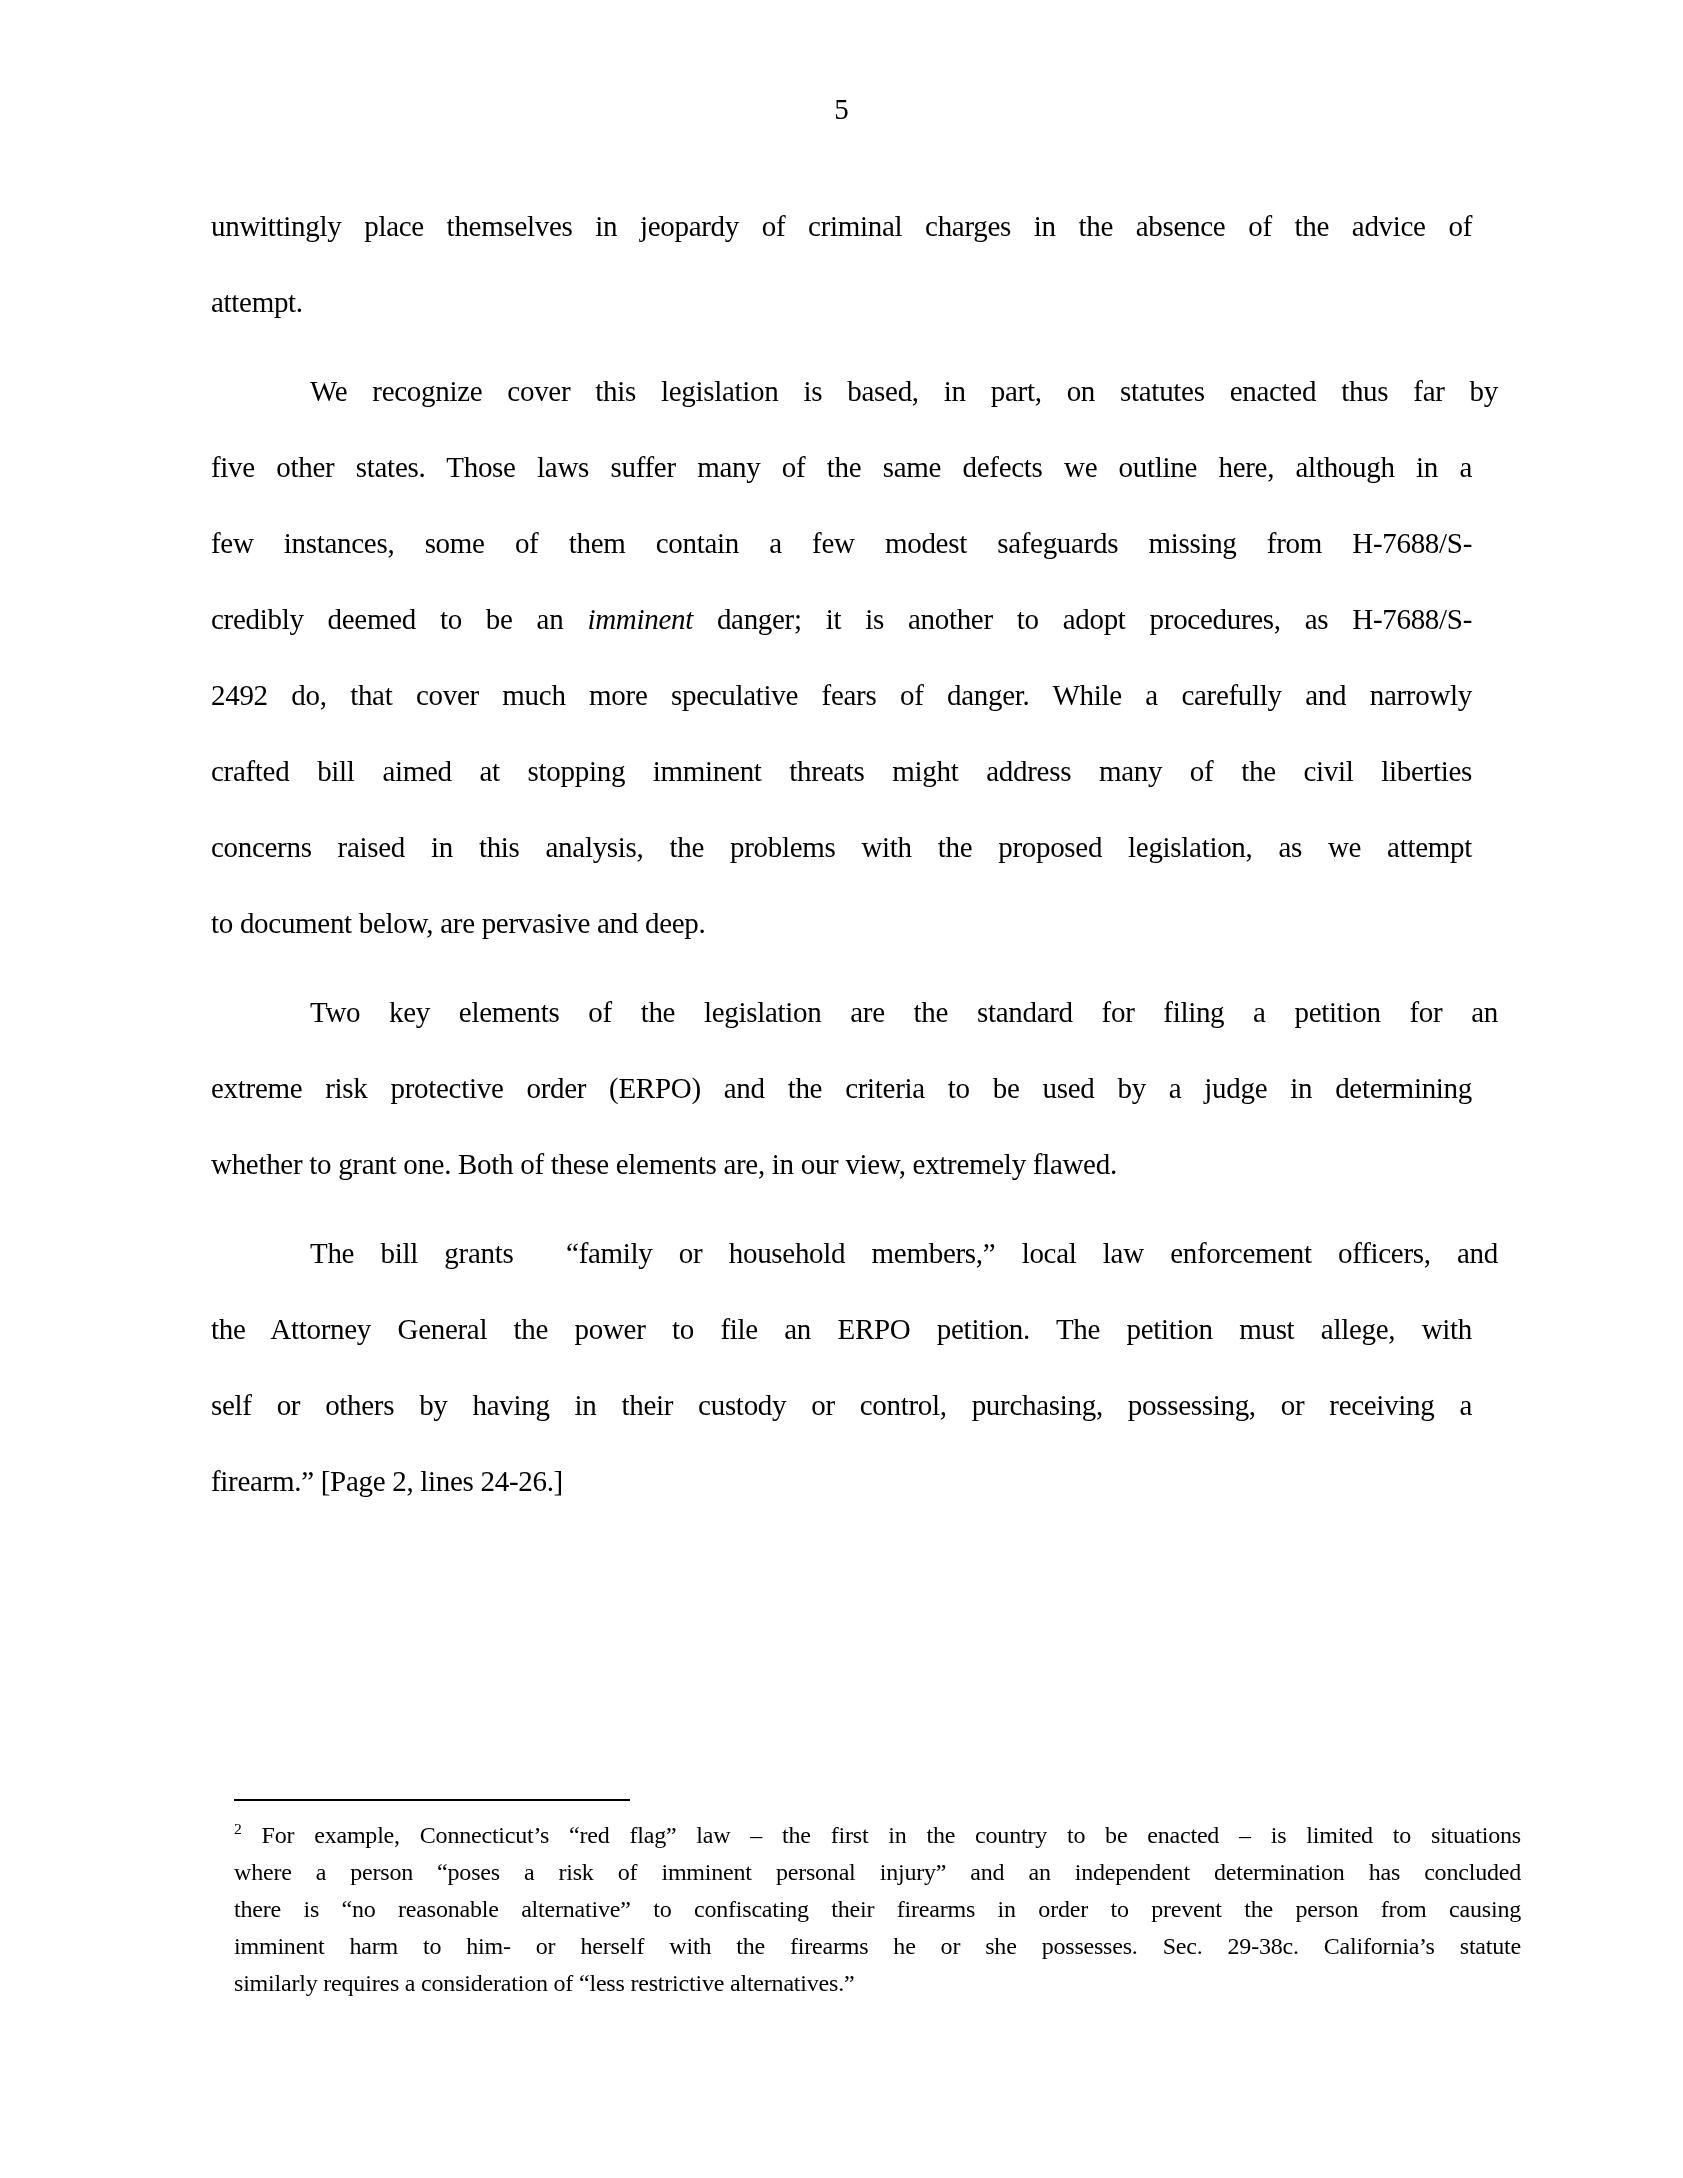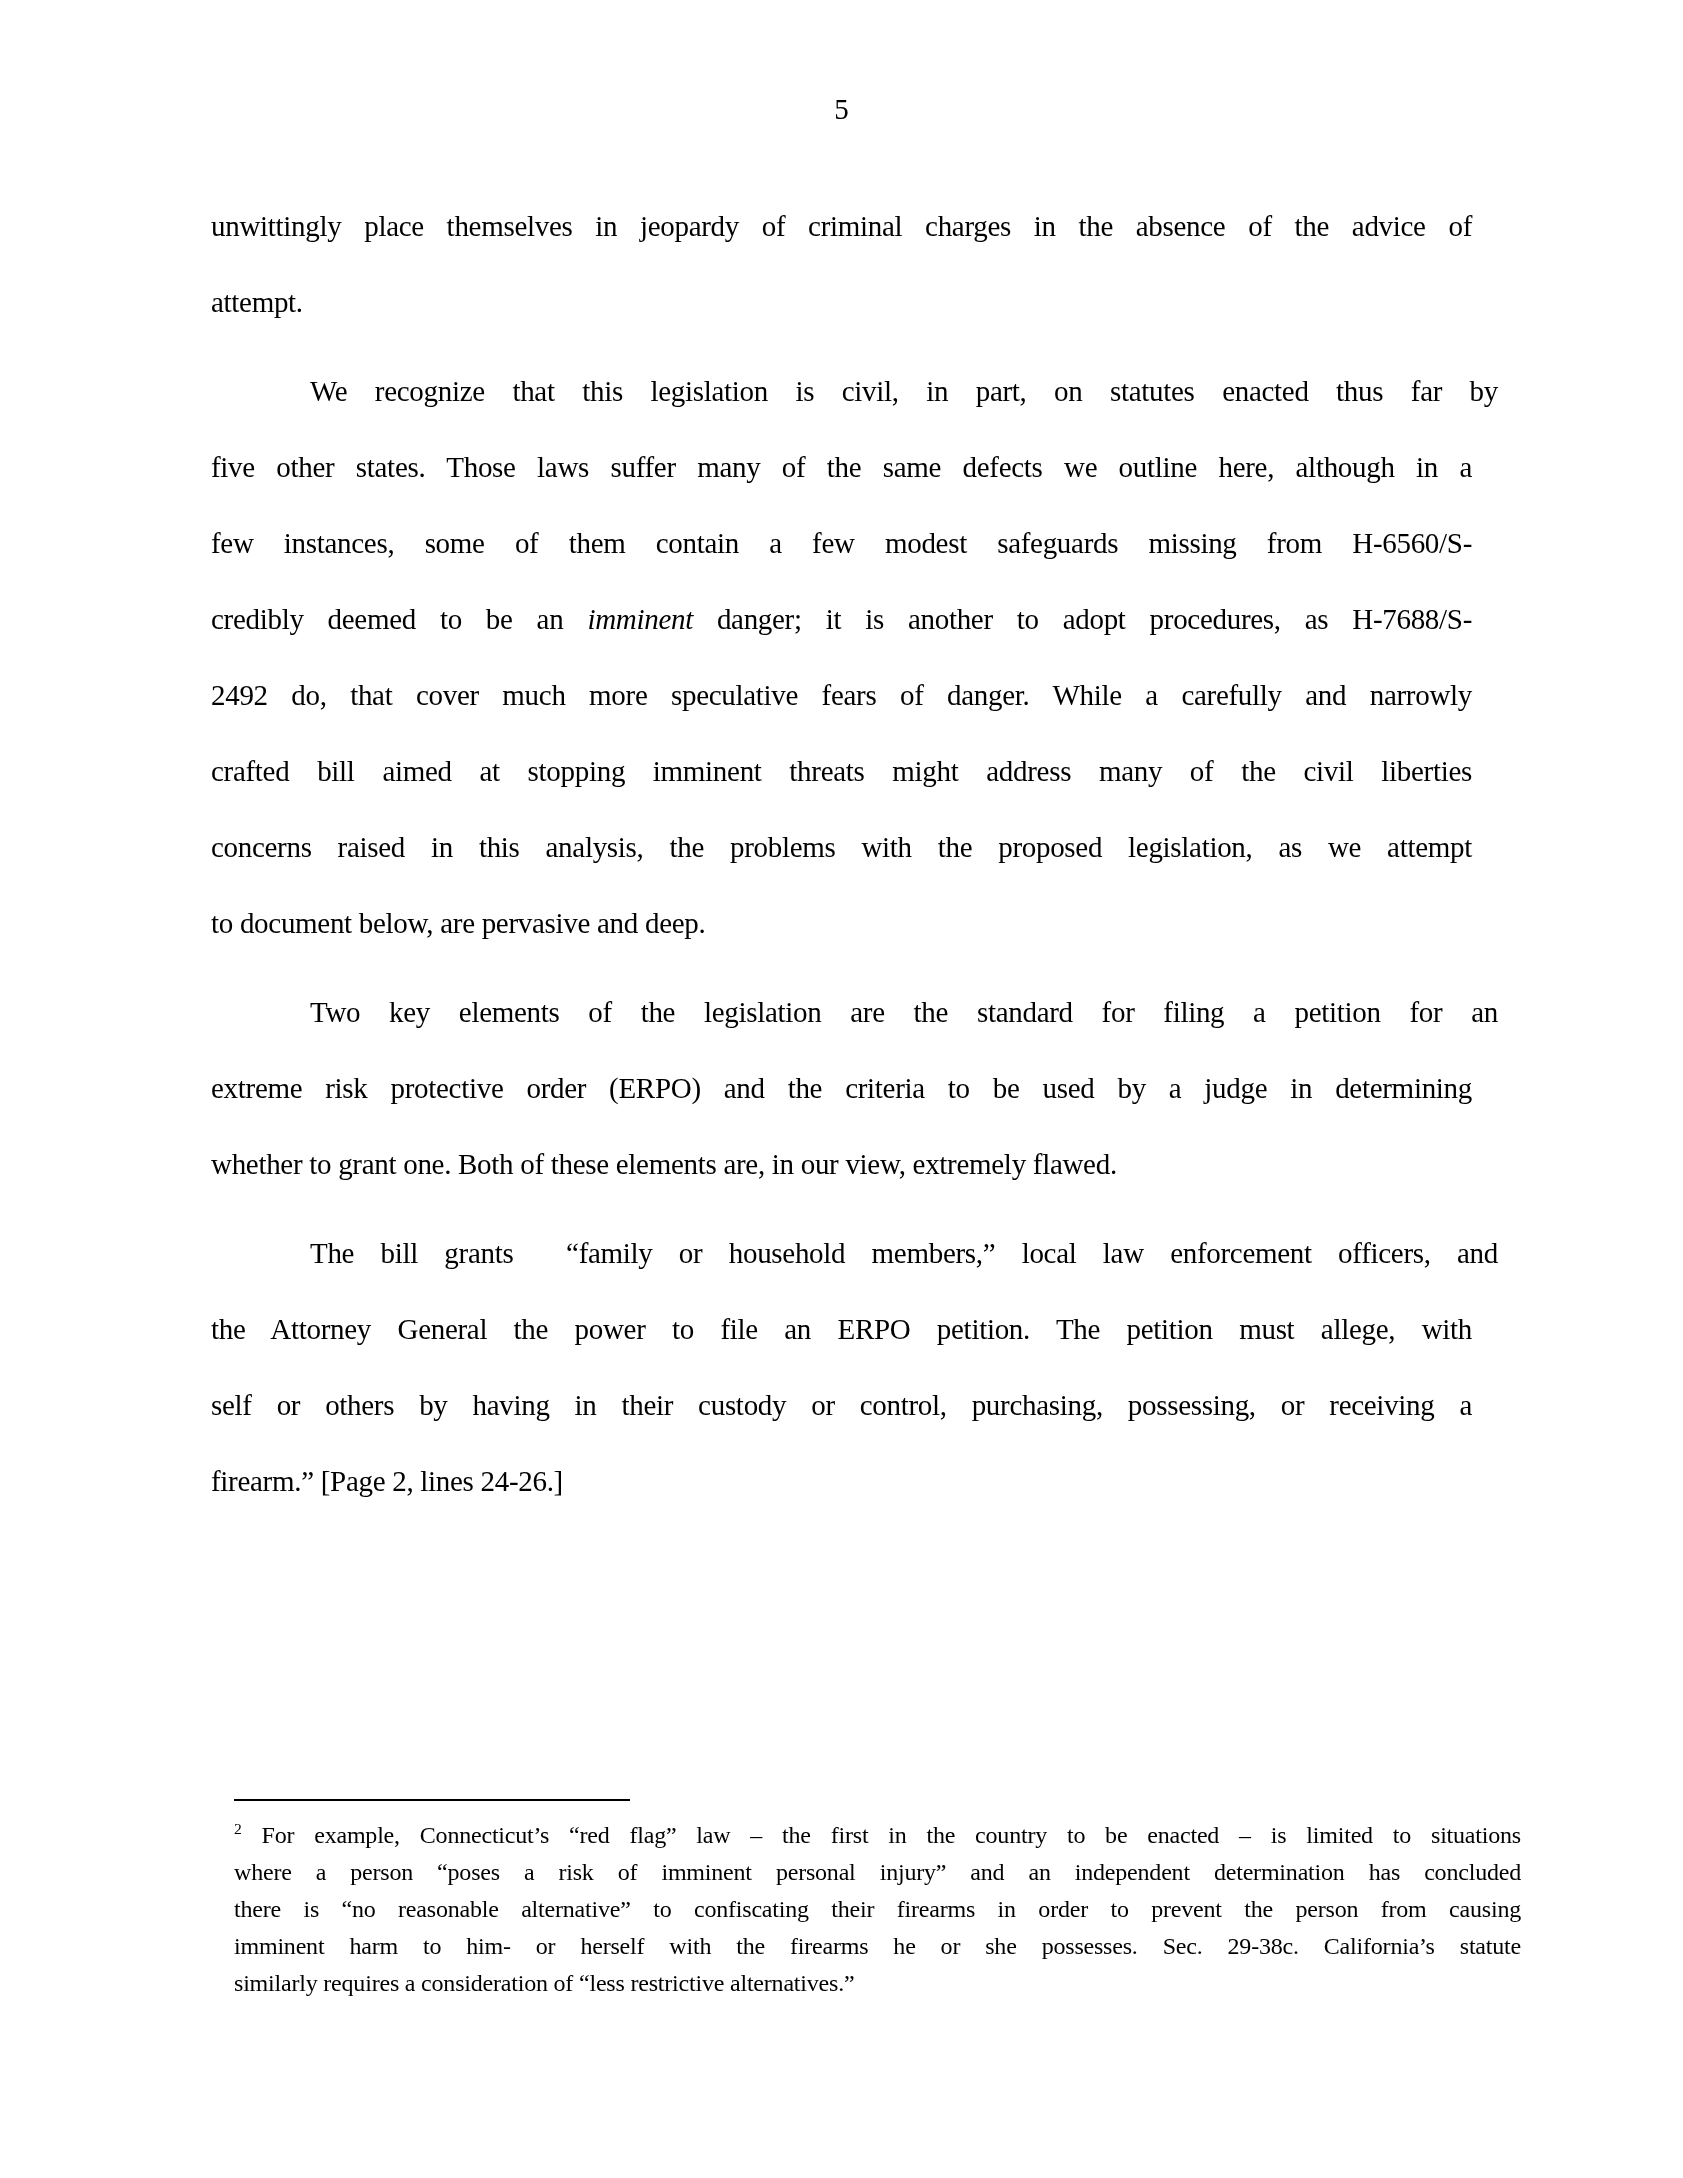--- a/index.html
+++ b/index.html
@@ -85,23 +85,23 @@
   <div class="page-number">5</div>
 
   <div class="body-text">
 
     <div class="para">
       <div class="line just">unwittingly place themselves in jeopardy of criminal charges in the absence of the advice of</div>
       <div class="line">attempt.</div>
     </div>
 
     <div class="para">
-      <div class="line just indent">We recognize that this legislation is civil, in part, on statutes enacted thus far by</div>
+      <div class="line just indent">We recognize cover this legislation is based, in part, on statutes enacted thus far by</div>
       <div class="line just">five other states. Those laws suffer many of the same defects we outline here, although in a</div>
-      <div class="line just">few instances, some of them contain a few modest safeguards missing from H-6560/S-</div>
+      <div class="line just">few instances, some of them contain a few modest safeguards missing from H-7688/S-</div>
       <div class="line just"><span>credibly deemed to be an </span><em>imminent</em><span> danger; it is another to adopt procedures, as H-7688/S-</span></div>
       <div class="line just">2492 do, that cover much more speculative fears of danger. While a carefully and narrowly</div>
       <div class="line just">crafted bill aimed at stopping imminent threats might address many of the civil liberties</div>
       <div class="line just">concerns raised in this analysis, the problems with the proposed legislation, as we attempt</div>
       <div class="line">to document below, are pervasive and deep.</div>
     </div>
 
 
     <div class="para">
       <div class="line just indent">Two key elements of the legislation are the standard for filing a petition for an</div>

